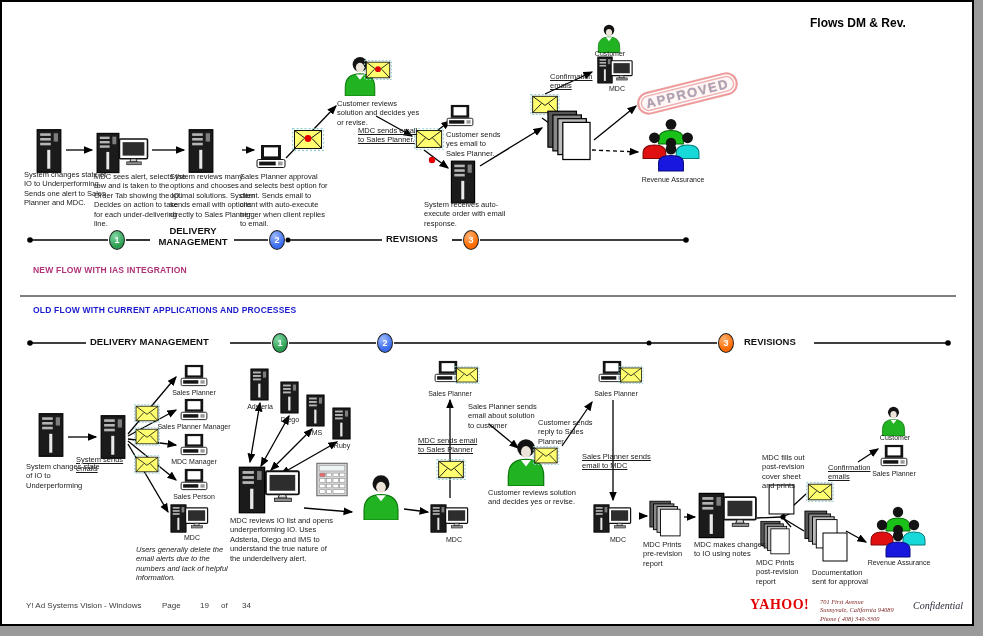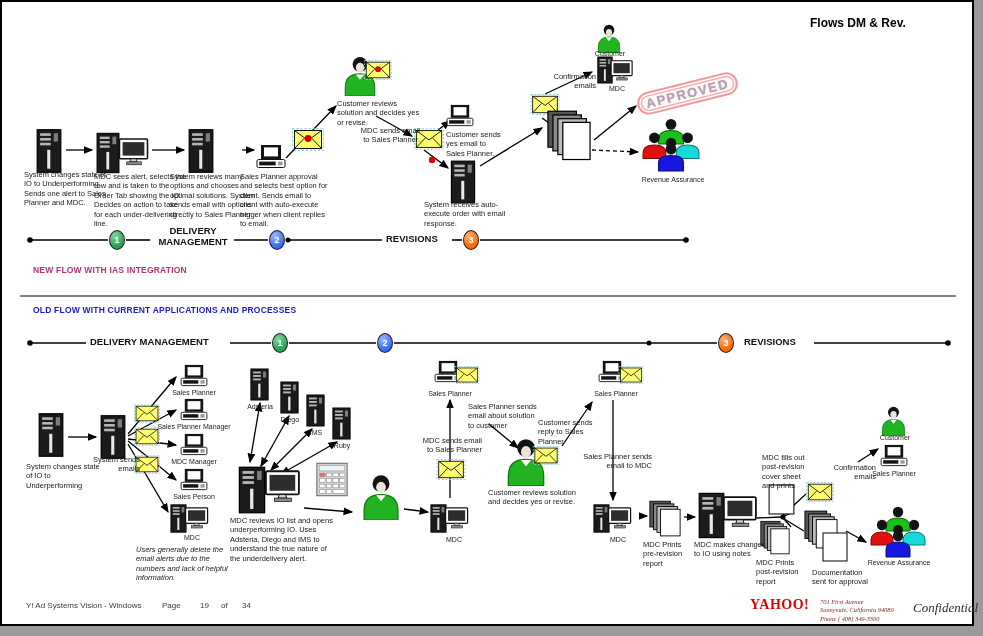--- a/index.html
+++ b/index.html
@@ -3,21 +3,21 @@
 <meta charset="utf-8">
 <style>
   html,body { margin:0; padding:0; }
   body { background:#9a9a9a; font-family:"Liberation Sans", sans-serif; }
   #canvas { position:relative; width:983px; height:636px; background:#9a9a9a; overflow:hidden; }
   #page { position:absolute; left:0; top:0; width:974px; height:626px; background:#fff; border:2px solid #000; box-sizing:border-box; }
   .ic { position:absolute; }
   svg.lay { position:absolute; left:0; top:0; pointer-events:none; }
   .para { position:absolute; font-size:7.5px; line-height:1.25; color:#1a1a1a; }
   .cap  { position:absolute; font-size:7px;  line-height:1.15; color:#1a1a1a; text-align:center; }
-  .ctr { text-align:right; }
+  .ctr { text-align:left;text-decoration:underline; }
   .ital { font-style:italic; }
   .h-title { position:absolute; font-weight:bold; font-size:12px; color:#000; }
   .flow-head { position:absolute; font-weight:bold; font-size:8.5px; letter-spacing:.2px; }
   .head-new { color:#b03377; }
   .head-old { color:#1a1acc; }
   .tl-label { position:absolute; font-weight:bold; font-size:9.5px; color:#111; text-align:center; line-height:1.15; background:#fff; }
   .nowrap { white-space:nowrap; }
   .marker { position:absolute; width:14px; height:18px; border-radius:50%; border:1px solid #222;
             color:#fff; font-size:9px; font-weight:bold; display:flex; align-items:center; justify-content:center; }
   .mk-g { background:radial-gradient(circle at 35% 28%, #7fd9a2, #2e9e52 65%); }
@@ -26,21 +26,21 @@
   .stamp { position:absolute; left:636px; top:82px; transform:rotate(-14deg);
            border:2px solid #ef9a9a; border-radius:16px; padding:2px 7px;
            box-shadow: inset 0 0 0 1.5px #fff, inset 0 0 0 3px #efb0b0;
            color:#a9a4b6; font-weight:bold; font-size:13px; letter-spacing:1.5px;
            background:rgba(255,243,243,.55); text-shadow:0 0 1px #e89a9a; }
   .foot { position:absolute; font-size:8px; color:#3a3a3a; }
   .logo { position:absolute; left:750px; top:597px; color:#e00000; font-weight:bold; font-size:14px;
           font-family:"Liberation Serif", serif; letter-spacing:.5px; }
   .addr { position:absolute; left:820px; top:598px; width:100px; font-size:6.4px; line-height:1.3;
           font-style:italic; color:#7a1f1f; font-family:"Liberation Serif", serif; }
-  .confid { position:absolute; left:913px; top:600px; font-size:13px; font-style:italic;
+  .confid { position:absolute; left:913px; top:600px; font-size:10px; font-style:italic;
             color:#2a2a3a; font-family:"Liberation Serif", serif; }
 </style>
 </head>
 <body>
 
 <div id="canvas">
   <div id="page"></div>
 
   <svg width="0" height="0" style="position:absolute">
     <defs>

